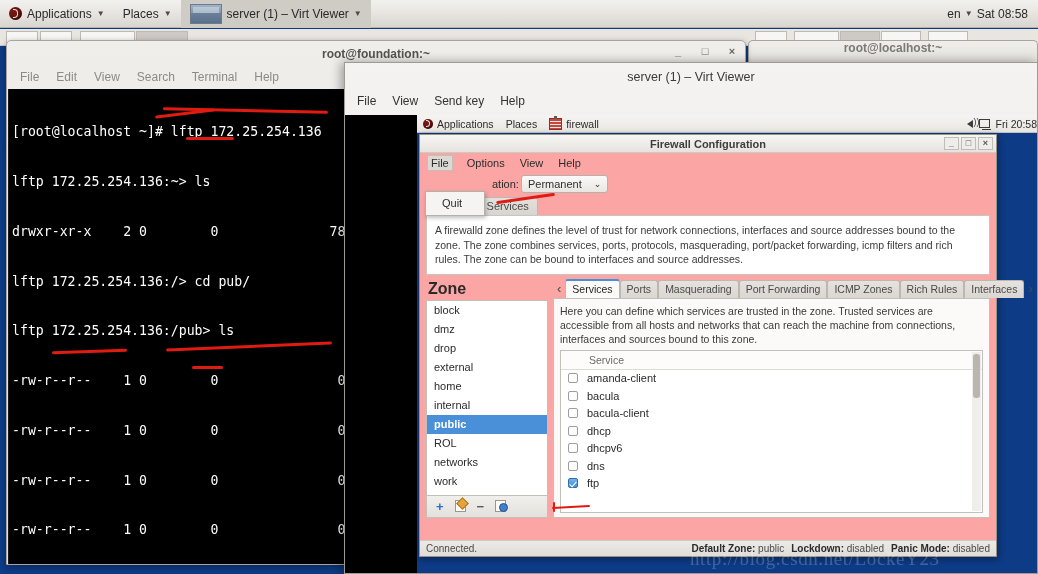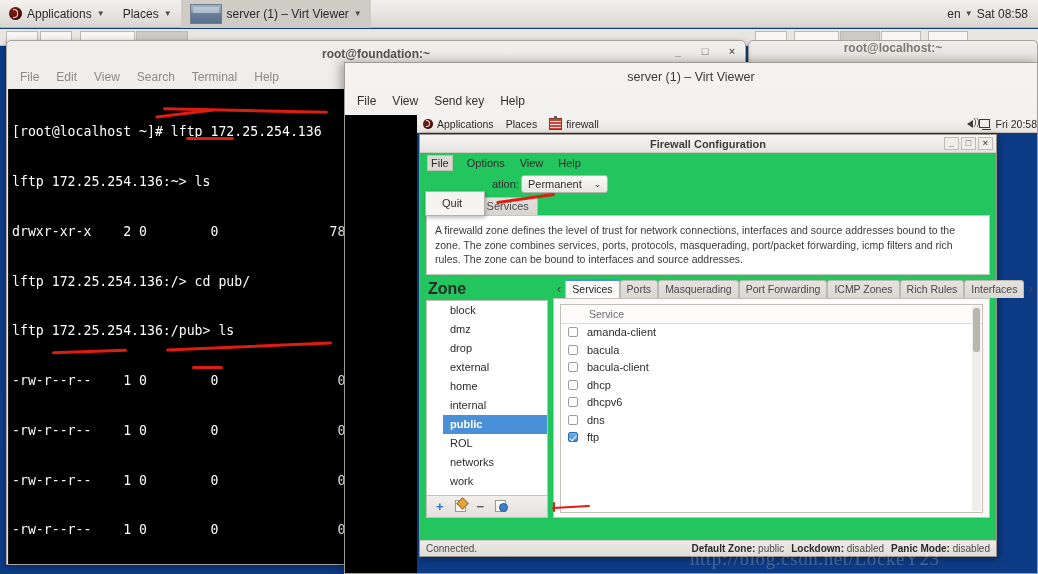--- a/index.html
+++ b/index.html
@@ -141,21 +141,21 @@
 
   .vm-desktop {
     position: absolute; left: 72px; top: 18px; right: 0; bottom: 0;
     background: #0d3b86;
   }
   .vm-left-black { position: absolute; left: 0; top: 0; width: 72px; bottom: 0; background: #000; }
 
   
   .fw-win {
     position: absolute; left: 74px; top: 19px; width: 578px; height: 423px;
-    background: #22c55e; border: 1px solid #96928c;
+    background: #fca5a5; border: 1px solid #96928c;
     box-shadow: 1px 2px 7px rgba(0,0,0,.4);
     font-size: 11px; color: #2c2c2c;
   }
   .fw-title {
     height: 18px; background: linear-gradient(to bottom,#f7f6f4 0%,#e6e3df 100%);
     border-bottom: 1px solid #cdc9c3;
     display: flex; align-items: center; justify-content: center;
     font-size: 11px; font-weight: bold; color: #3d3d3d; position: relative;
   }
   .fw-wbtns { position: absolute; right: 3px; top: 2px; display: flex; gap: 2px; }
@@ -195,21 +195,20 @@
     margin: 0 6px; padding: 7px 8px; background: #fff; border: 1px solid #c9c5bf;
     font-size: 10.5px; line-height: 14.5px; color: #3a3a3a;
   }
 
   .fw-main { display: flex; padding: 4px 6px 0; gap: 5px; height: 243px; }
   .zone-col { width: 122px; display: flex; flex-direction: column; }
   .zone-hdr { font-size: 16px; font-weight: bold; color: #2a2a2a; padding: 1px 0 2px 2px; }
   .zone-list {
     flex: 1; background: #fff; border: 1px solid #c3bfb9; overflow: hidden;
     font-size: 11px;
-    padding-left: 16px;
   }
   .zone-item { padding: 3px 0 3px 7px; line-height: 13px; color: #2b2b2b; }
   .zone-item.sel { background: #4a90d9; color: #fff; font-weight: bold; }
   .zone-tools {
     height: 22px; background: linear-gradient(to bottom,#f1efec,#e4e1dd);
     border: 1px solid #c3bfb9; border-top: none;
     display: flex; align-items: center; gap: 11px; padding-left: 9px;
   }
   .zt { font-size: 11px; line-height: 1; }
   .zt.plus { color: #2a6fd0; font-weight: bold; font-size: 13px; }
@@ -464,20 +463,21 @@
               <div class="svc-tab">Ports</div>
               <div class="svc-tab">Masquerading</div>
               <div class="svc-tab">Port Forwarding</div>
               <div class="svc-tab">ICMP Zones</div>
               <div class="svc-tab">Rich Rules</div>
               <div class="svc-tab">Interfaces</div>
               <span class="arrow-btn" style="margin-left:auto">›</span>
             </div>
 
             <div class="svc-panel">
+              <div class="svc-desc">Here you can define which services are trusted in the zone. Trusted services are accessible from all hosts and networks that can reach the machine from connections, interfaces and sources bound to this zone.</div>
               <div class="svc-listbox">
                 <div class="svc-head">Service</div>
                 <div class="svc-row">
                   <span class="cb"></span>
                   <span>amanda-client</span>
                 </div>
                 <div class="svc-row">
                   <span class="cb"></span>
                   <span>bacula</span>
                 </div>

